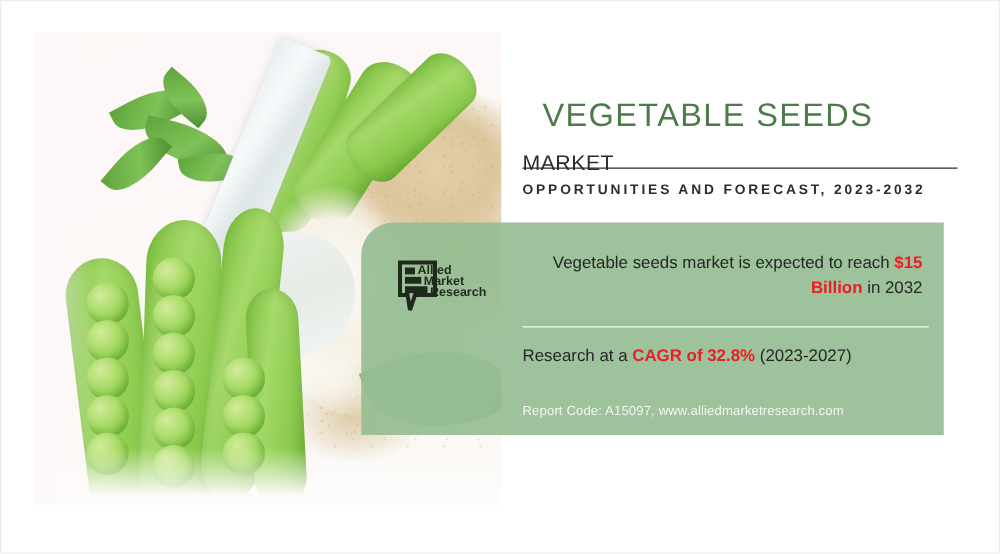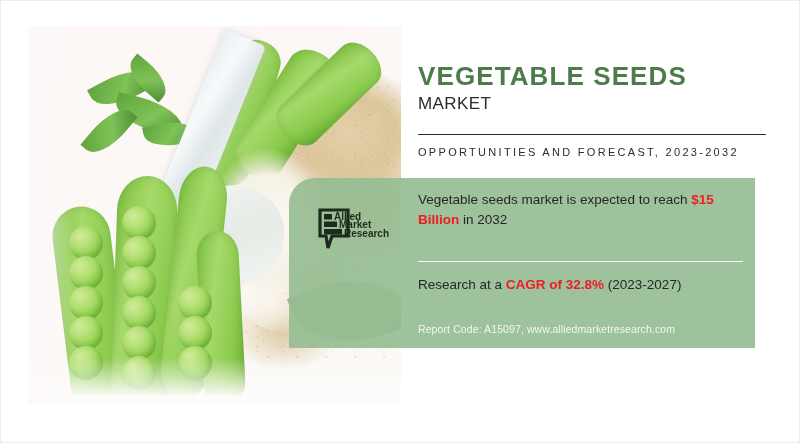--- a/index.html
+++ b/index.html
@@ -183,25 +183,25 @@
 
   
   #title-block {
     position: absolute;
     left: 417px;
     top: 62px;
     width: 350px;
   }
   .title-main {
     font-size: 26px;
-    font-weight: bold;
+    font-weight: normal;
     color: #4d7c4a;
     letter-spacing: 1.1px;
     line-height: 1.05;
-    margin: 0;
+    margin: 16px;
   }
   .title-sub {
     font-size: 17px;
     font-weight: normal;
     color: #2b2b2b;
     letter-spacing: 0.4px;
     margin: 5px 0 0 0;
     line-height: 1.1;
   }
   .rule {
@@ -211,41 +211,42 @@
     width: 348px;
     height: 1px;
     background: #2d2d2d;
   }
   #subtitle {
     position: absolute;
     left: 417px;
     top: 143px;
     width: 350px;
     font-size: 11px;
-    font-weight: normal;
+    font-weight: bold;
     color: #2c2c2c;
     letter-spacing: 2.3px;
     line-height: 1.55;
   }
 
   
   #green-panel {
     position: absolute;
     left: 288px;
     top: 177px;
     width: 466px;
     height: 170px;
     background: rgba(150,189,147,0.92);
     border-top-left-radius: 26px;
   }
   #panel-text {
     position: absolute;
     left: 129px;
-    top: 12px;
+    top: 22px;
     width: 320px;
+    text-align: right;
   }
   .stat-line {
     font-size: 13.5px;
     color: #262626;
     line-height: 1.48;
     margin: 0;
   }
   .stat-line .hl {
     color: #ee1c25;
     font-weight: bold;

